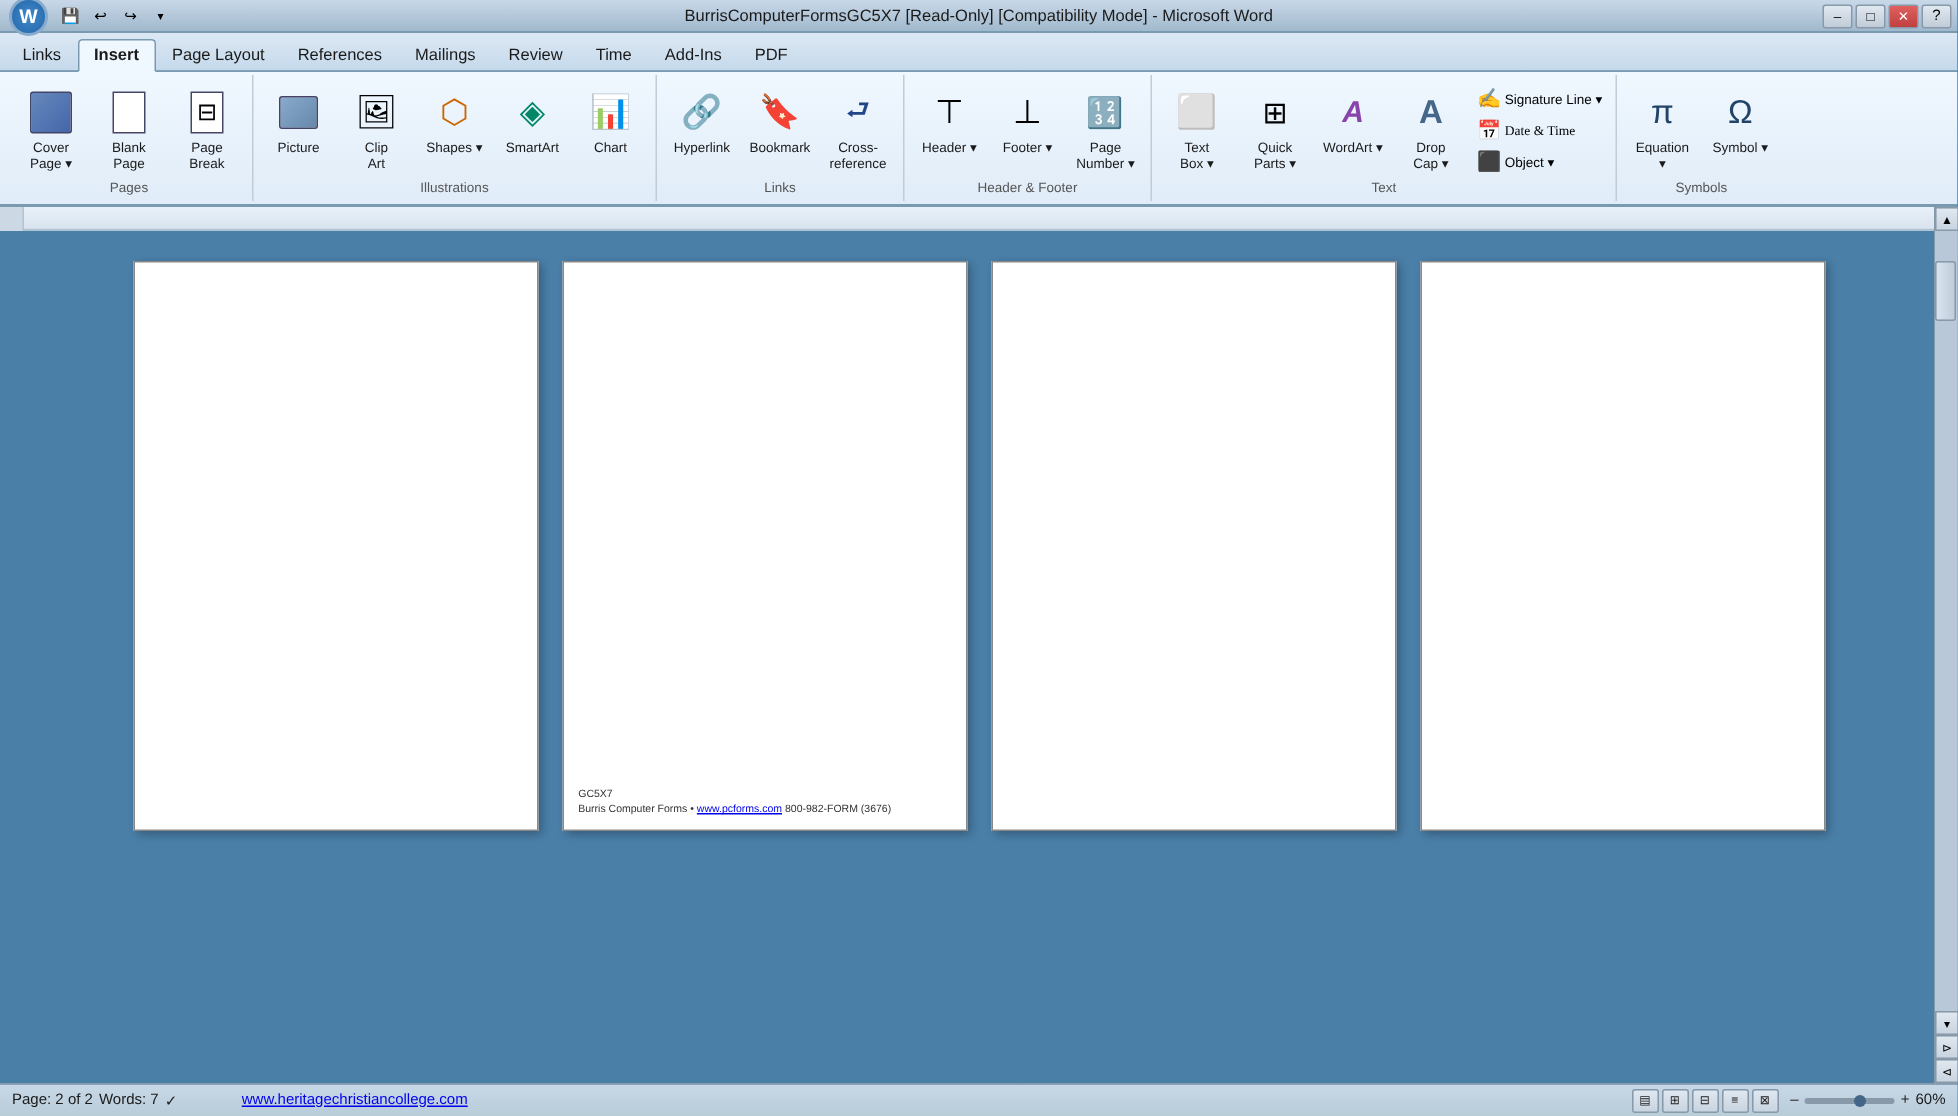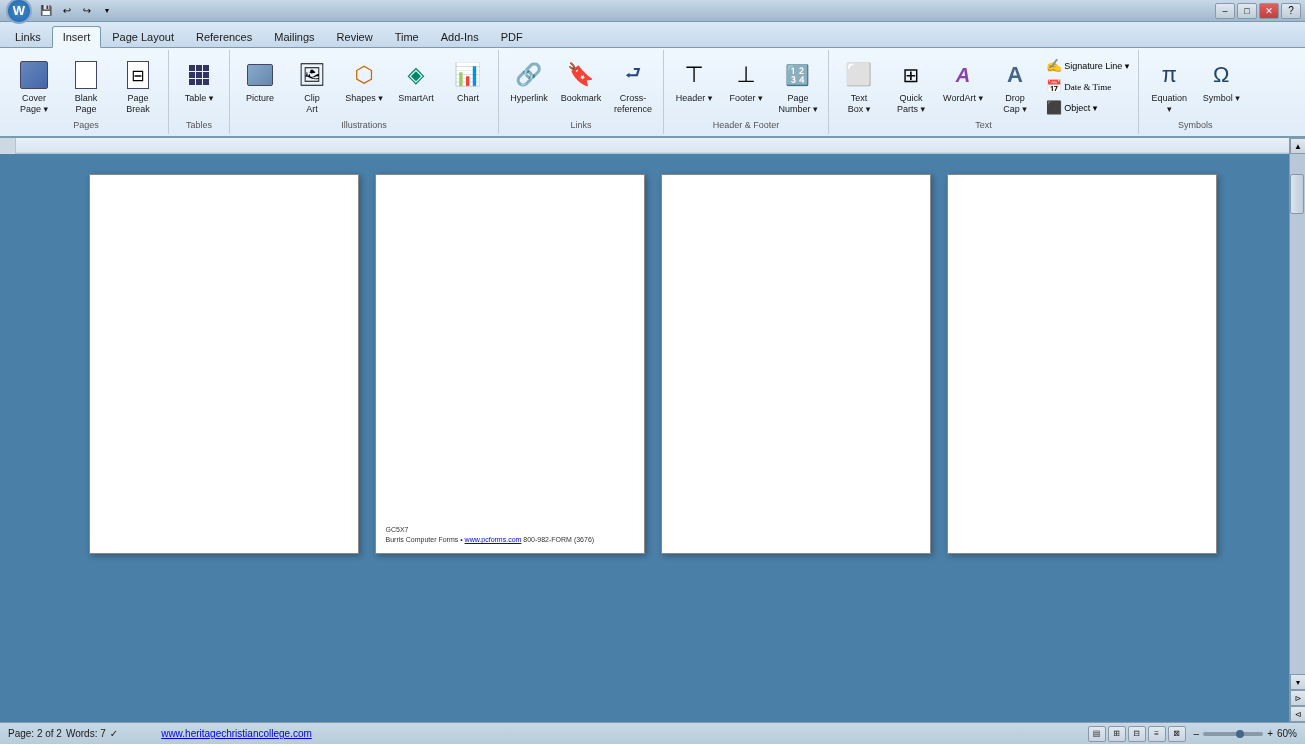--- a/index.html
+++ b/index.html
@@ -44,21 +44,21 @@
       color: #1a1a1a;
       height: 22px;
       display: flex;
       align-items: center;
     }
     .ribbon-tab.active {
       background: #f0f8ff;
       border-color: #7a9ab0;
       border-bottom: 1px solid #f0f8ff;
       margin-bottom: -1px;
-      font-weight: normal;
+      font-weight: bold;
     }
 
     
     .ribbon {
       background: linear-gradient(to bottom, #f0f8ff 0%, #e0ecf8 100%);
       border-bottom: 2px solid #7a9ab0;
       padding: 2px 4px;
       display: flex;
       align-items: stretch;
       height: 90px;
@@ -236,20 +236,21 @@
     <div class="office-btn">
       <span class="office-btn-inner">W</span>
     </div>
     <div class="quick-access">
       <div class="qa-btn">💾</div>
       <div class="qa-btn">↩</div>
       <div class="qa-btn">↪</div>
       <div class="qa-btn" style="font-size:8px;">▾</div>
     </div>
   </div>
+  <span class="title-bar-title">BurrisComputerFormsGC5X7 [Read-Only] [Compatibility Mode] - Microsoft Word</span>
   <div class="title-bar-buttons">
     <div class="tb-btn">–</div>
     <div class="tb-btn">□</div>
     <div class="tb-btn close">✕</div>
     <div class="tb-btn" style="font-size:10px;">?</div>
   </div>
 </div>
 
 <div class="ribbon-tabs">
   <div class="ribbon-tab">Links</div>
@@ -284,41 +285,20 @@
           <div class="icon-pagebreak">
               <span style="font-size:16px;">⊟</span>
             </div>
         </div>
         <div class="label">Page<br>Break</div>
       </div>
     </div>
     <div class="ribbon-group-label">Pages</div>
   </div>
 
-  <div class="ribbon-group">
-    <div class="ribbon-group-items">
-      <div class="ribbon-btn-large">
-        <div class="icon" style="display:flex;align-items:center;justify-content:center;width:32px;height:32px;">
-          <div class="icon-table">
-            <div class="icon-table-cell"></div>
-              <div class="icon-table-cell"></div>
-              <div class="icon-table-cell"></div>
-            <div class="icon-table-cell"></div>
-              <div class="icon-table-cell"></div>
-              <div class="icon-table-cell"></div>
-            <div class="icon-table-cell"></div>
-              <div class="icon-table-cell"></div>
-              <div class="icon-table-cell"></div>
-          </div>
-        </div>
-        <div class="label">Table ▾</div>
-      </div>
-    </div>
-    <div class="ribbon-group-label">Tables</div>
-  </div>
 
   <div class="ribbon-group">
     <div class="ribbon-group-items">
       <div class="ribbon-btn-large">
         <div class="icon" style="display:flex;align-items:center;justify-content:center;width:32px;height:32px;">
           <div class="icon-picture"></div>
         </div>
         <div class="label">Picture</div>
       </div>
       <div class="ribbon-btn-large">

